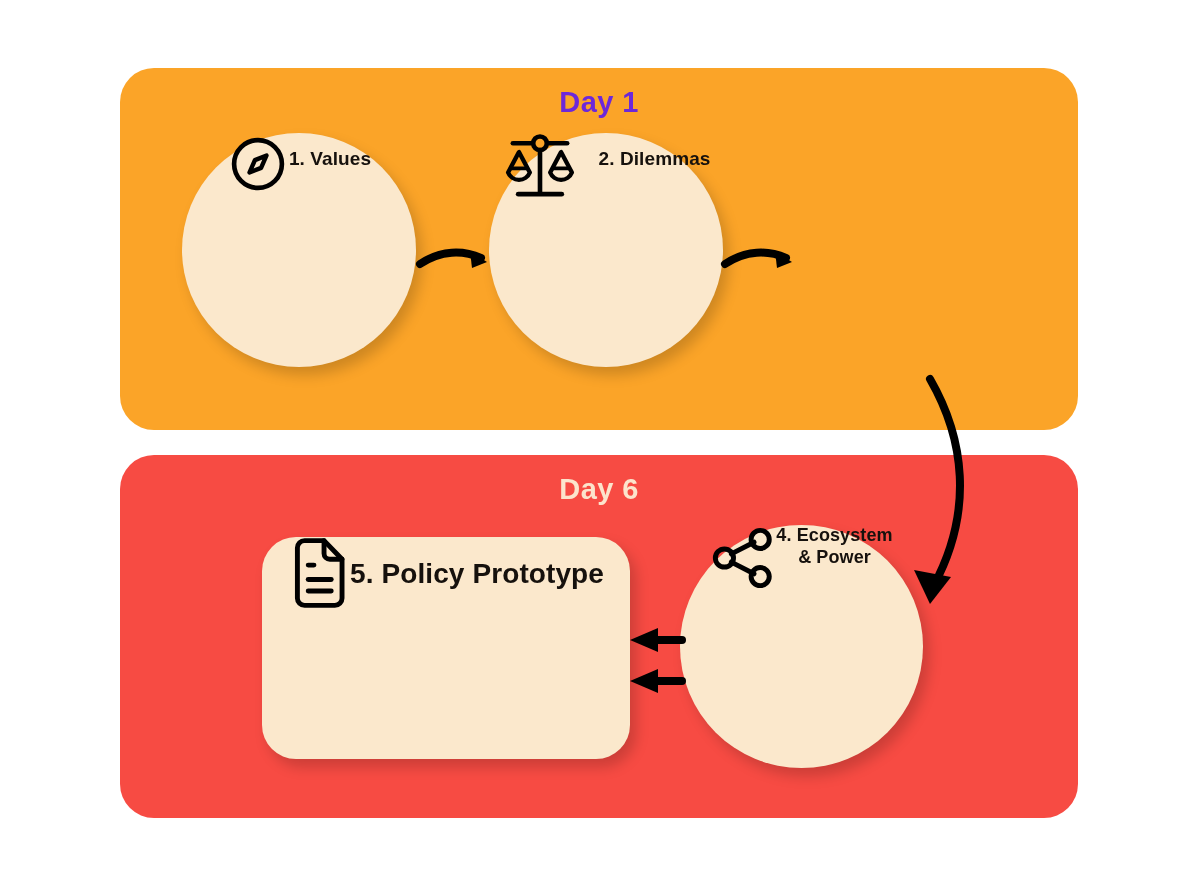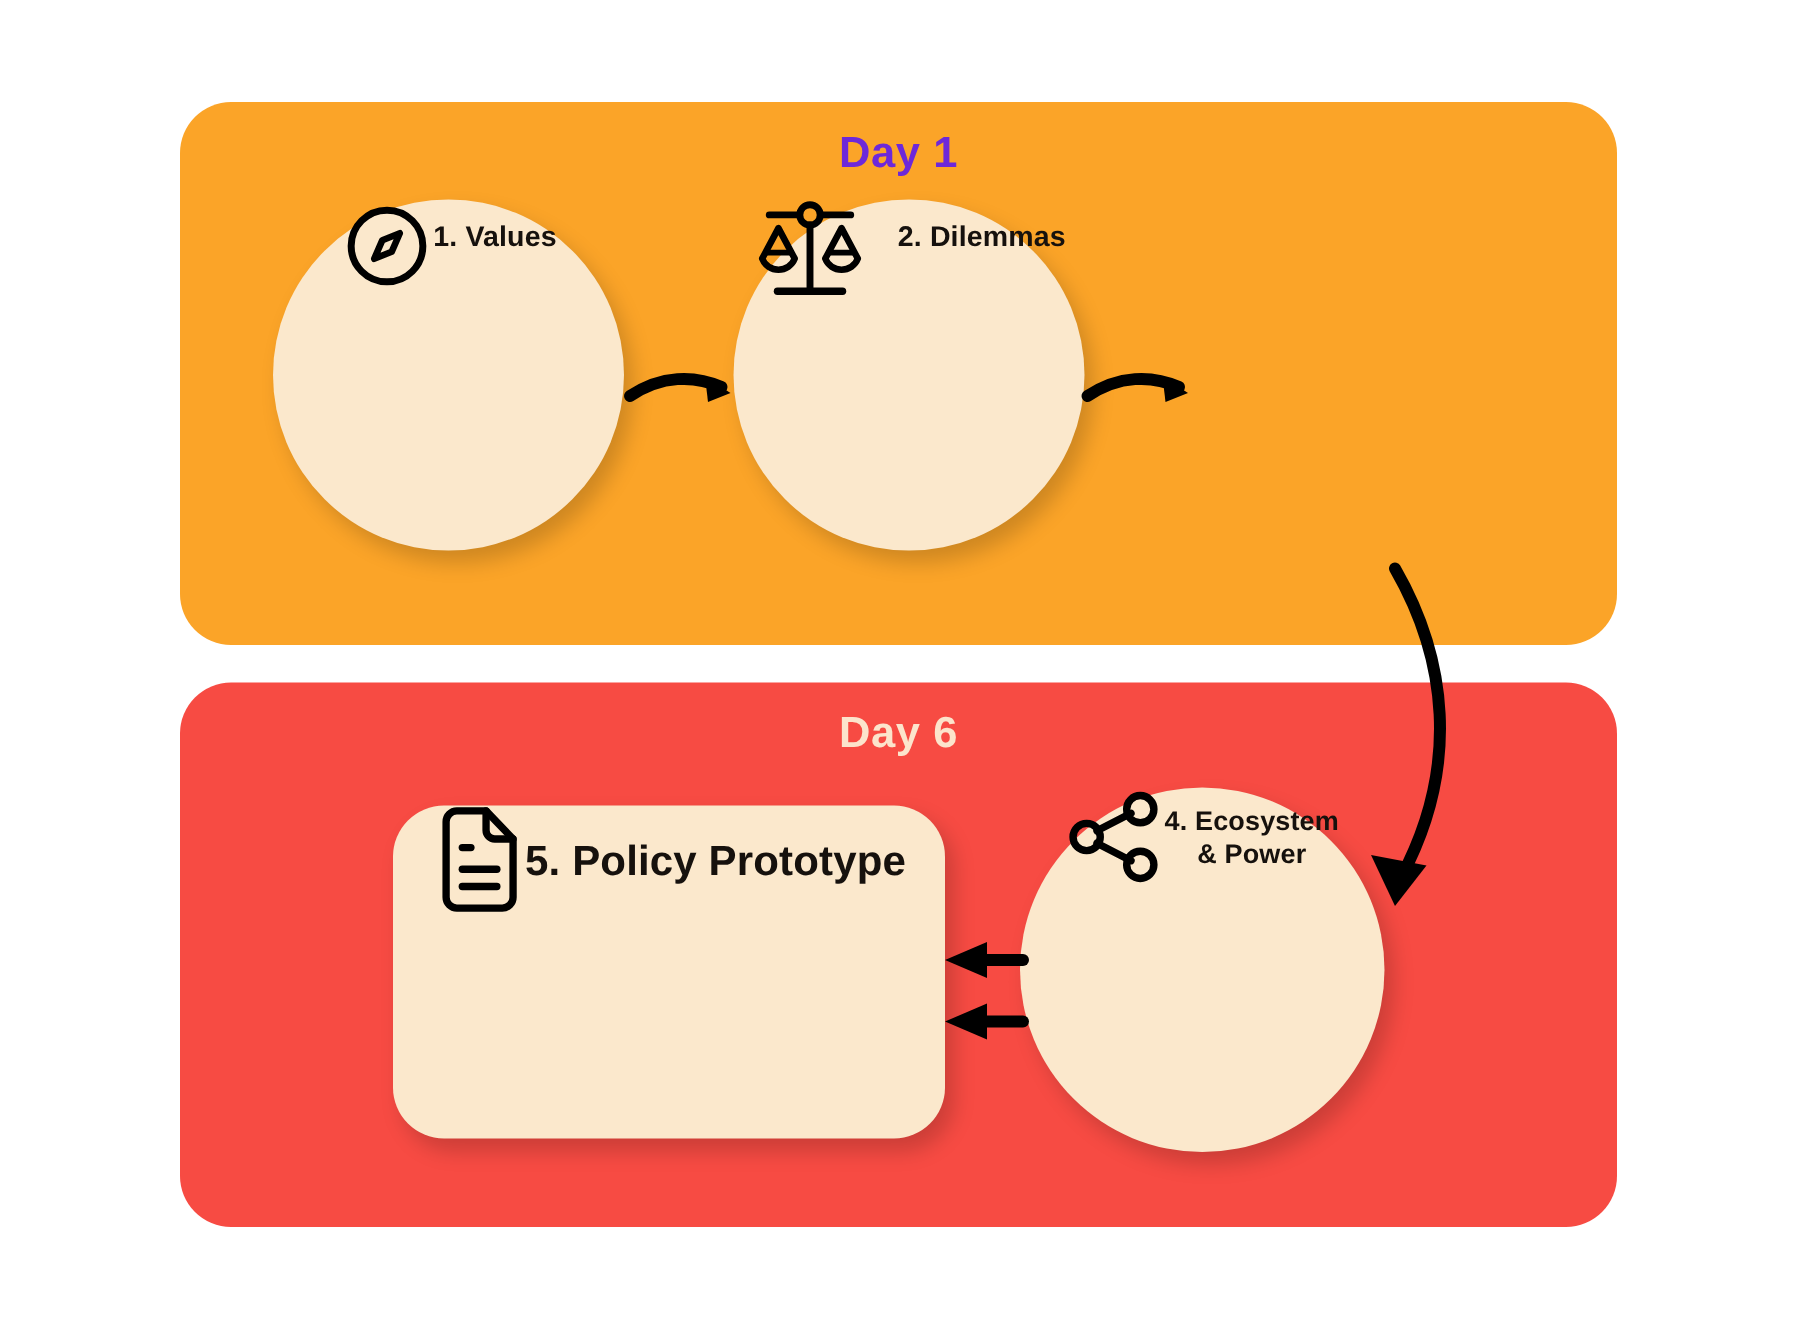--- a/index.html
+++ b/index.html
@@ -84,21 +84,21 @@
     font-family: "Liberation Sans", sans-serif;
   }
 
   #node-values      { left: 182px; top: 133px;  width: 234px; height: 234px; }
   #node-dilemmas    { left: 489px; top: 133px;  width: 234px; height: 234px; gap: 21px; }
   #node-interventions{ left: 795px; top: 133px; width: 234px; height: 234px; }
   #node-ecosystem   { left: 680px; top: 525px;  width: 243px; height: 243px; }
   #node-policy      { left: 262px; top: 537px;  width: 368px; height: 222px; }
 
   #node-interventions .node-label { font-size: 18px; }
-  #node-ecosystem .node-label { font-size: 18px; margin-top: 12px; }
+  #node-ecosystem .node-label { font-size: 18px; margin-top: 0; }
   #node-policy .node-label { font-size: 28px; margin-top: 20px; }
 
   
   #connectors {
     position: absolute;
     left: 0;
     top: 0;
     width: 1200px;
     height: 882px;
     pointer-events: none;

